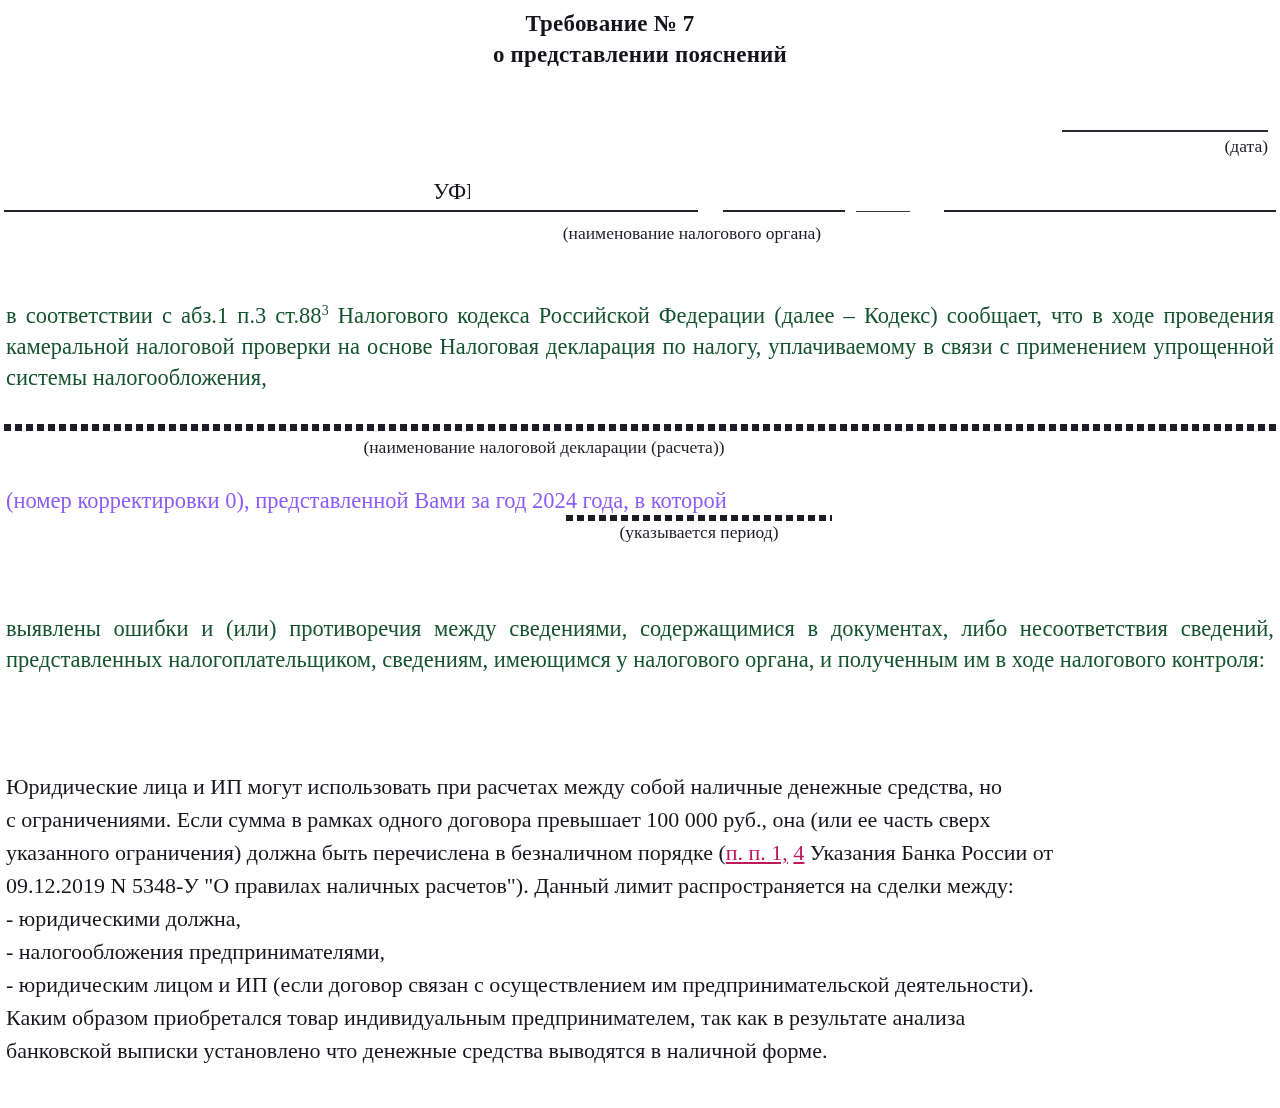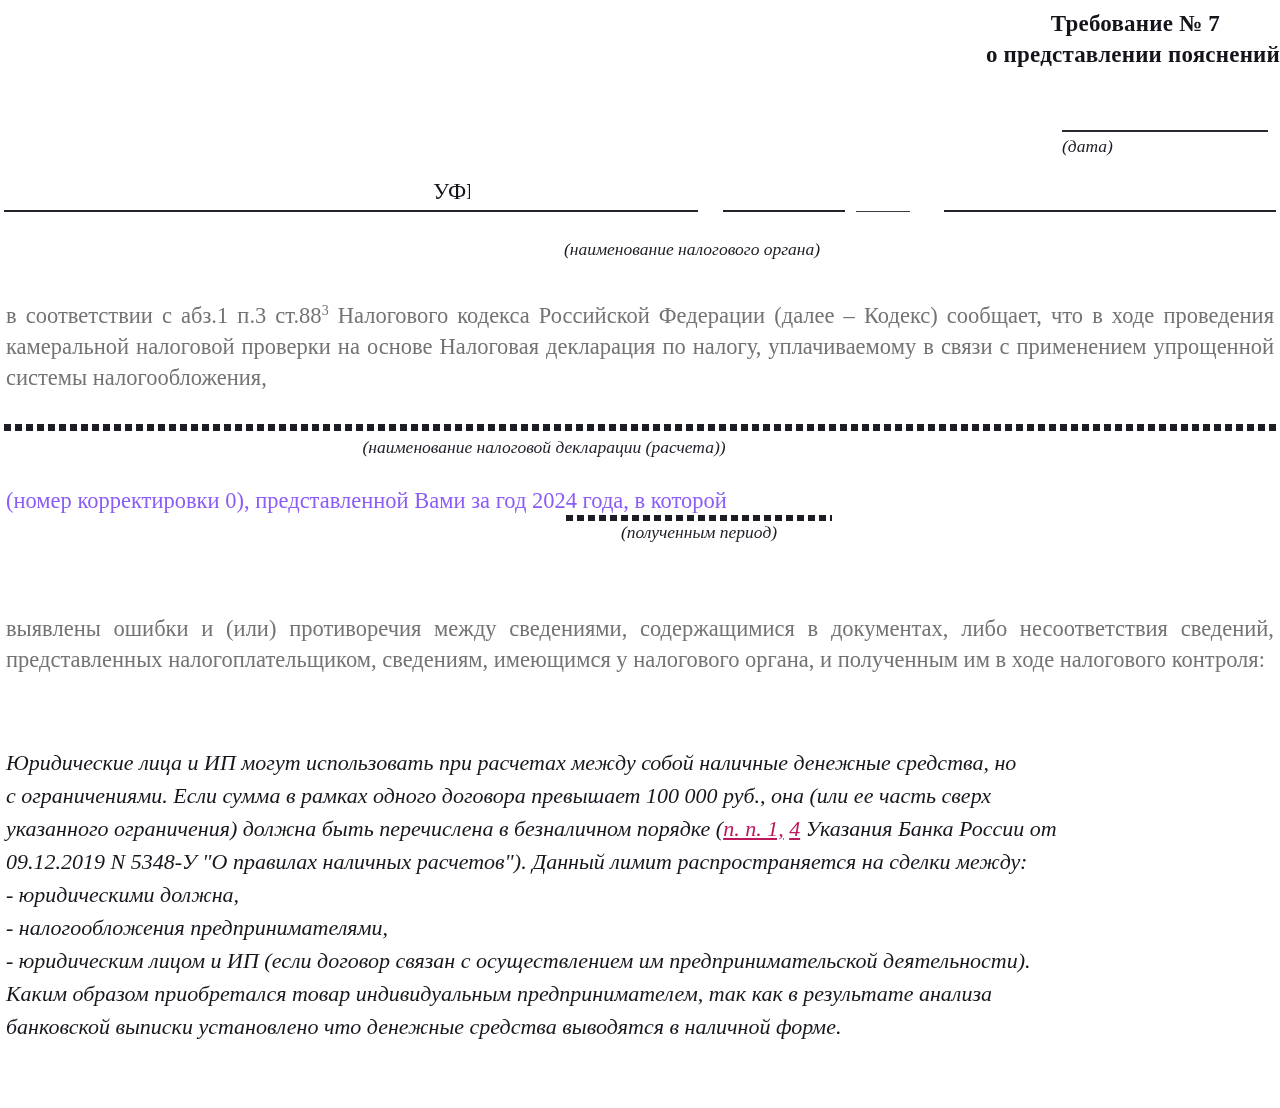--- a/index.html
+++ b/index.html
@@ -25,21 +25,21 @@
     height: 1108px;
     background: #ffffff;
   }
 
   
   .title-block {
     position: absolute;
     top: 8px;
     left: 0;
     width: 1280px;
-    text-align: right;
+    text-align: center;
   }
   .doc-title {
     font-size: 23px;
     font-weight: bold;
     line-height: 31px;
     letter-spacing: 0.2px;
     color: #14141c;
     white-space: pre;
   }
   .doc-title .redacted-inline {
@@ -66,24 +66,23 @@
   }
   .date-blank {
     height: 46px;
     background: #ffffff;
   }
   .rule {
     height: 0;
     border-bottom: 2px solid #2a2a33;
   }
   .caption {
-    font-style: italic;
     font-size: 17.5px;
     line-height: 22px;
-    text-align: left;
+    text-align: right;
     color: #1c1c26;
     margin-top: 3px;
     white-space: nowrap;
   }
 
   
   .org-label {
     position: absolute;
     top: 178px;
     left: 395px;
@@ -130,33 +129,32 @@
     border-bottom: 2.2px solid #23232c;
   }
   .org-caption {
     position: absolute;
     top: 222px;
     left: 0;
     width: 1280px;
     text-align: center;
     padding-left: 104px;
     box-sizing: border-box;
-    margin-top: 16px;
   }
 
   
   .para {
     position: absolute;
     left: 6px;
     width: 1268px;
     font-size: 22.5px;
     line-height: 31px;
     text-align: justify;
     text-justify: inter-word;
-    color: #737373;
+    color: #14532d;
   }
   .para sup {
     font-size: 14px;
     vertical-align: super;
     line-height: 0;
   }
 
   #p-intro { top: 300px; }
   #p-errors { top: 613px; }
 
@@ -204,24 +202,23 @@
     width: 1268px;
     font-size: 22.5px;
     line-height: 31px;
     color: #8b5cf6;
     white-space: nowrap;
   }
 
   
   .expl-block {
     position: absolute;
-    top: 746px;
+    top: 770px;
     left: 6px;
     width: 1268px;
-    font-style: italic;
   }
   .expl-line {
     font-size: 22px;
     line-height: 33px;
     color: #16161e;
     white-space: nowrap;
   }
   .lnk {
     text-decoration: underline;
     text-underline-offset: 2px;
@@ -257,21 +254,21 @@
   <div class="para" id="p-intro"><span>в соответствии с абз.1 п.3 ст.88</span><sup>3</sup><span> Налогового кодекса Российской Федерации (далее – Кодекс) сообщает, что в ходе проведения камеральной налоговой проверки на основе Налоговая декларация по налогу, уплачиваемому в связи с применением упрощенной системы налогообложения,</span></div>
 
   <div class="dash-rule" id="decl-rule"></div>
   <div class="decl-caption">
     <span class="caption">(наименование налоговой декларации (расчета))</span>
   </div>
 
   <div id="p-correction"><span>(номер корректировки 0), представленной Вами </span><span>за год 2024 года</span><span>, в которой</span></div>
   <div class="dash-rule" id="period-rule"></div>
   <div class="period-caption">
-    <span class="caption">(полученным период)</span>
+    <span class="caption">(указывается период)</span>
   </div>
 
   <div class="para" id="p-errors">выявлены ошибки и (или) противоречия между сведениями, содержащимися в документах, либо несоответствия сведений, представленных налогоплательщиком, сведениям, имеющимся у налогового органа, и полученным им в ходе налогового контроля:</div>
 
   <div class="expl-block">
     <div class="expl-line">Юридические лица и ИП могут использовать при расчетах между собой наличные денежные средства, но</div>
     <div class="expl-line">с ограничениями. Если сумма в рамках одного договора превышает 100 000 руб., она (или ее часть сверх</div>
     <div class="expl-line"><span>указанного ограничения) должна быть перечислена в безналичном порядке (</span><span class="lnk">п. п. 1,</span><span> </span><span class="lnk">4</span><span> Указания Банка России от</span></div>
     <div class="expl-line">09.12.2019 N 5348-У "О правилах наличных расчетов"). Данный лимит распространяется на сделки между:</div>
     <div class="expl-line">- юридическими должна,</div>

